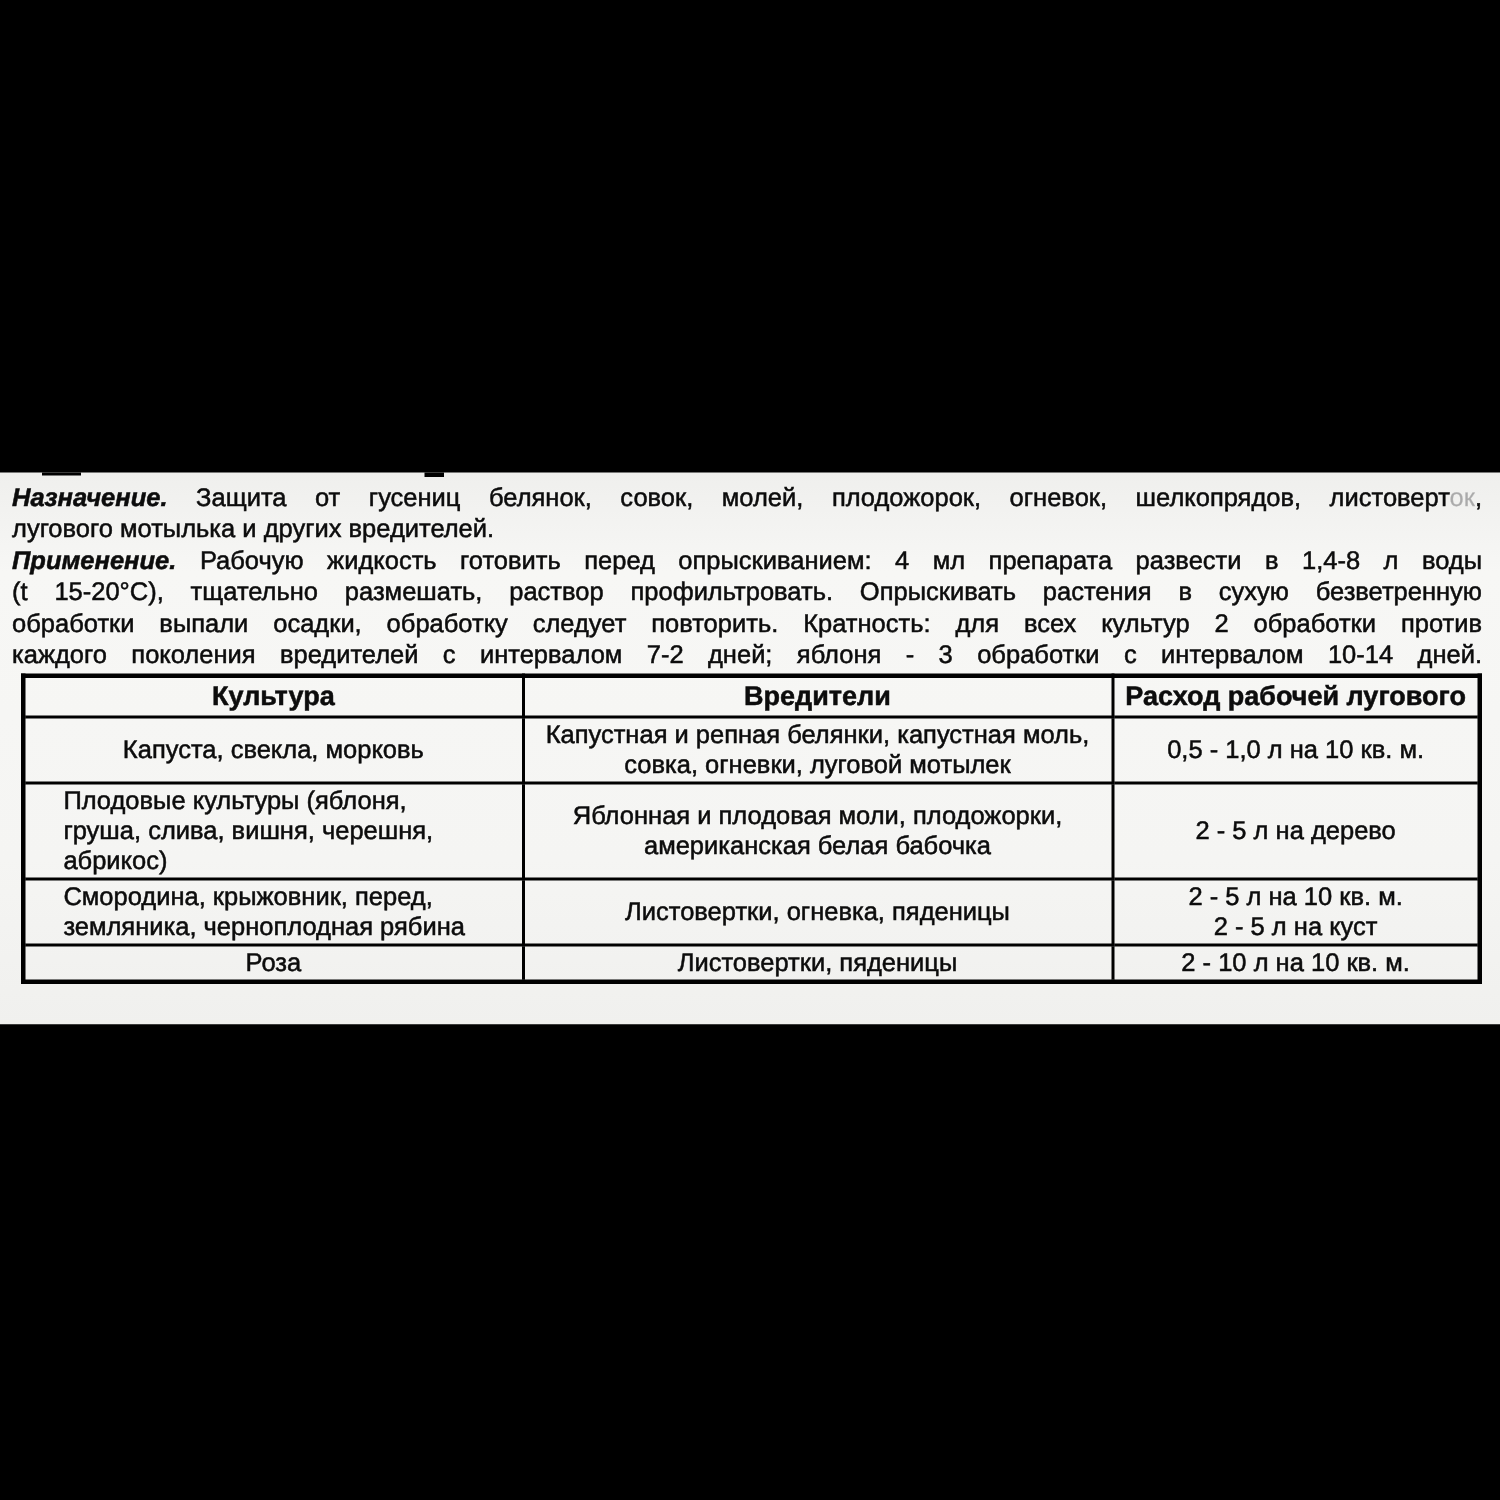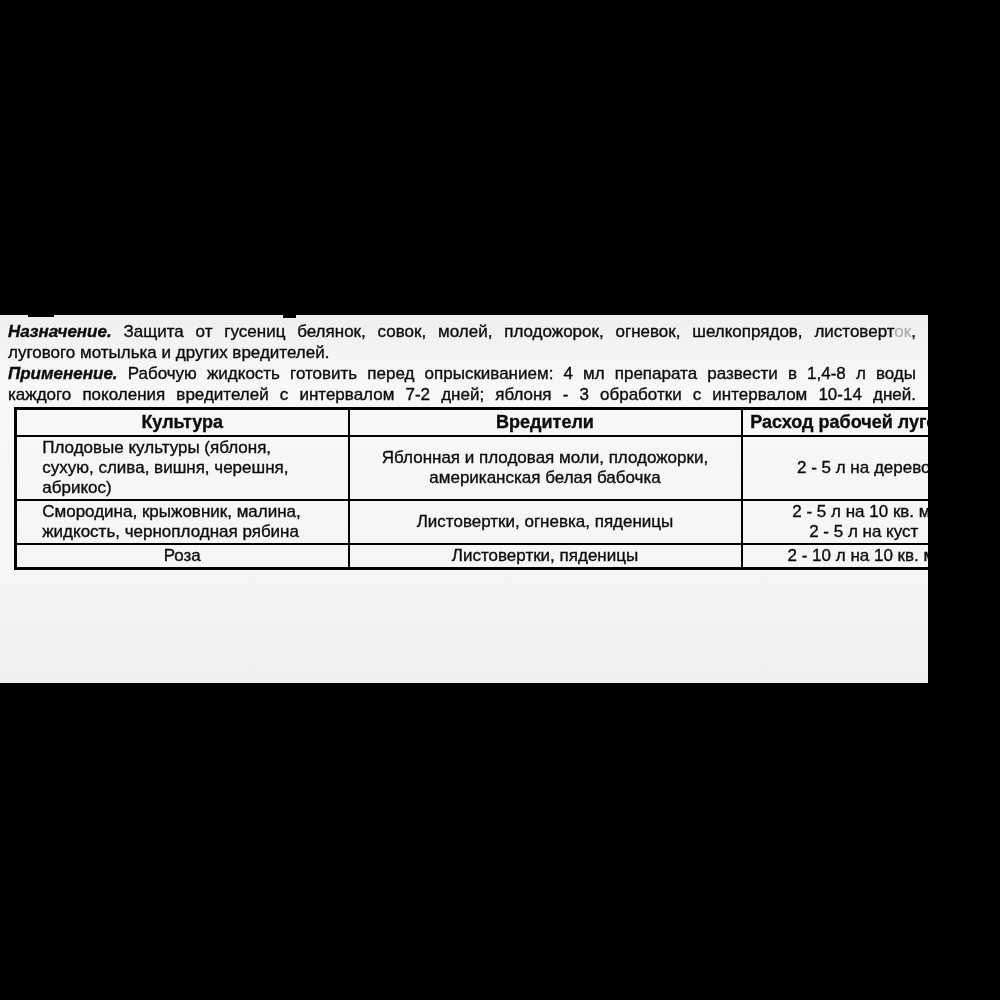--- a/index.html
+++ b/index.html
@@ -7,21 +7,21 @@
     width:1000px;height:1000px;
     background:#000;
     font-family:"Liberation Sans",sans-serif;
     position:relative;
     overflow:hidden;
   }
   .band-black{position:absolute;left:0;width:1000px;background:#000;}
   #band-top{top:0;height:315px;}
   #band-bottom{top:683px;height:317px;}
   .paper{
-    position:absolute;top:315px;left:0;width:928px;height:368px;
+    position:absolute;top:315px;left:0;width:1000px;height:368px;
     background:linear-gradient(180deg,#efefed 0%,#f7f7f5 18%,#f5f5f3 70%,#f0f0ee 100%);
     color:#0c0c0c;
     -webkit-text-stroke:0.35px #0c0c0c;
     overflow:hidden;
     box-sizing:border-box;
     padding-top:6px;
   }
   .scan-artifact{position:absolute;background:#000;}
   #artifact-1{top:-4px;left:28px;width:26px;height:6px;}
   #artifact-2{top:-5px;left:283px;width:13px;height:8px;}
@@ -90,44 +90,55 @@
   </div>
   <div class="bodyline nojust">
     <span>лугового мотылька и других вредителей.</span>
   </div>
 
   <div class="bodyline">
     <span class="lead">Применение.</span>
     <span>Рабочую жидкость готовить перед опрыскиванием: 4 мл препарата развести в 1,4-8 л воды</span>
   </div>
   <div class="bodyline">
+    <span>(t 15-20°С), тщательно размешать, раствор профильтровать. Опрыскивать растения в сухую безветренную</span>
+  </div>
+  <div class="bodyline">
+    <span>обработки выпали осадки, обработку следует повторить. Кратность: для всех культур 2 обработки против</span>
+  </div>
+  <div class="bodyline">
     <span>каждого поколения вредителей с интервалом 7-2 дней; яблоня - 3 обработки с интервалом 10-14 дней.</span>
   </div>
 
   <table class="usage">
     <colgroup>
       <col class="col-culture">
         <col class="col-pests">
         <col class="col-rate">
     </colgroup>
     <thead>
       <tr>
         <th>Культура</th>
         <th>Вредители</th>
         <th>Расход рабочей лугового</th>
       </tr>
     </thead>
     <tbody>
       <tr>
-        <td class="culture"><span class="cell-inner">Плодовые культуры (яблоня, сухую, слива, вишня, черешня, абрикос)</span></td>
+        <td class="culture"><span class="cell-inner">Капуста, свекла, морковь</span></td>
+        <td>Капустная и репная белянки, капустная моль, совка, огневки, луговой мотылек</td>
+        <td>0,5 - 1,0 л на 10 кв. м.</td>
+      </tr>
+      <tr>
+        <td class="culture"><span class="cell-inner">Плодовые культуры (яблоня, груша, слива, вишня, черешня, абрикос)</span></td>
         <td>Яблонная и плодовая моли, плодожорки, американская белая бабочка</td>
         <td>2 - 5 л на дерево</td>
       </tr>
       <tr>
-        <td class="culture"><span class="cell-inner">Смородина, крыжовник, малина, жидкость, черноплодная рябина</span></td>
+        <td class="culture"><span class="cell-inner">Смородина, крыжовник, перед, земляника, черноплодная рябина</span></td>
         <td>Листовертки, огневка, пяденицы</td>
         <td>
           <span class="rate-line">2 - 5 л на 10 кв. м.</span>
           <span class="rate-line">2 - 5 л на куст</span>
         </td>
       </tr>
       <tr>
         <td class="culture"><span class="cell-inner">Роза</span></td>
         <td>Листовертки, пяденицы</td>
         <td>2 - 10 л на 10 кв. м.</td>

